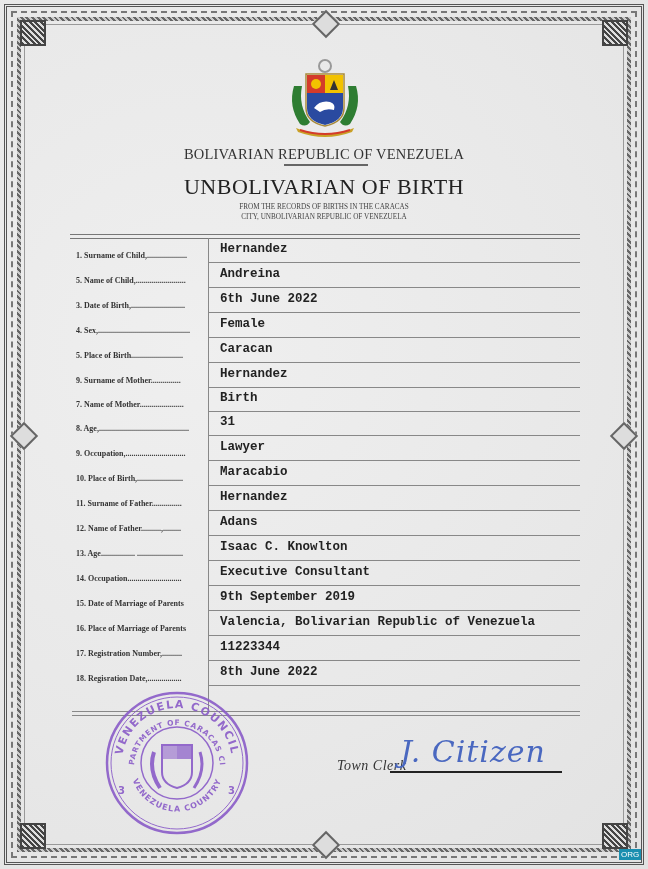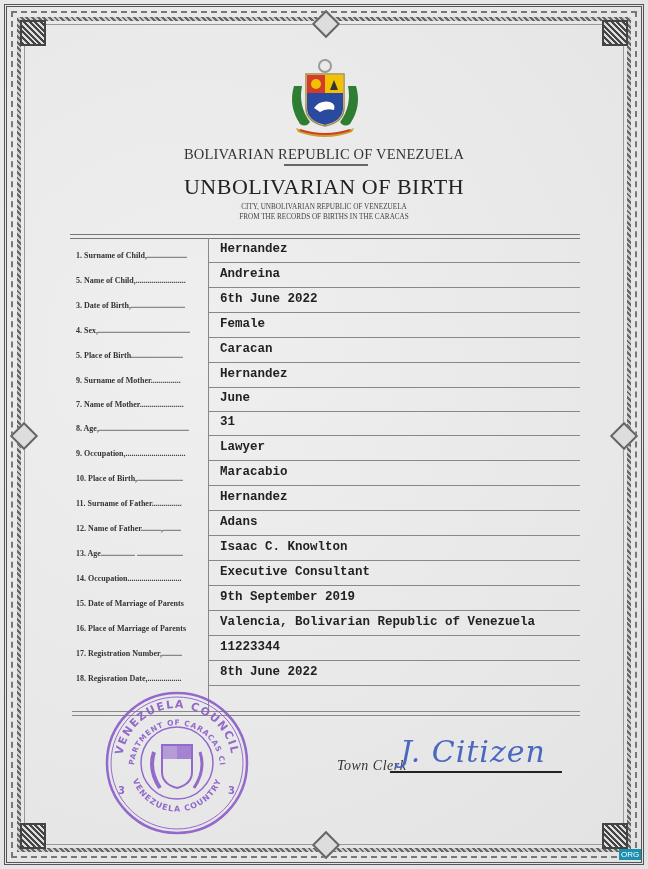--- a/index.html
+++ b/index.html
@@ -69,22 +69,22 @@
   <path d="M28 52 Q34 44 44 46 Q50 48 48 54 Q40 52 34 56 Z" fill="#fff"></path>
   <circle cx="39" cy="10" r="6" fill="none" stroke="#999" stroke-width="2"></circle>
   <path d="M10 72 Q39 84 68 72 L66 76 Q39 86 12 76 Z" fill="#c9a227"></path>
   <path d="M14 74 Q39 82 64 74" stroke="#d43b2a" stroke-width="2" fill="none"></path>
 </svg>
 
 <div class="header republic">BOLIVARIAN REPUBLIC OF VENEZUELA</div>
 <div class="rep-rule"></div>
 <div class="header cert-title">UNBOLIVARIAN OF BIRTH</div>
 <div class="header subtitle">
+  <div>FROM THE RECORDS OF BIRTHS IN THE CARACAS</div>
   <div>CITY, UNBOLIVARIAN REPUBLIC OF VENEZUELA</div>
-  <div>FROM THE RECORDS OF BIRTHS IN THE CARACAS</div>
 </div>
 
 <div class="top-rule"></div>
 <div class="vrule"></div>
 
 <div id="rows">
   <div class="row" style="top:238px">
       <span class="label">1.  Surname of Child,....................</span>
       <span class="value">Hernandez</span>
       <span class="line"></span>
@@ -109,21 +109,21 @@
       <span class="value">Caracan</span>
       <span class="line"></span>
     </div>
   <div class="row" style="top:363px">
       <span class="label">9.  Surname of Mother...............</span>
       <span class="value">Hernandez</span>
       <span class="line"></span>
     </div>
   <div class="row" style="top:387px">
       <span class="label">7.  Name of Mother......................</span>
-      <span class="value">June</span>
+      <span class="value">Birth</span>
       <span class="line"></span>
     </div>
   <div class="row" style="top:411px">
       <span class="label">8.  Age,.............................................</span>
       <span class="value">31</span>
       <span class="line"></span>
     </div>
   <div class="row" style="top:436px">
       <span class="label">9.  Occupation,..............................</span>
       <span class="value">Lawyer</span>

